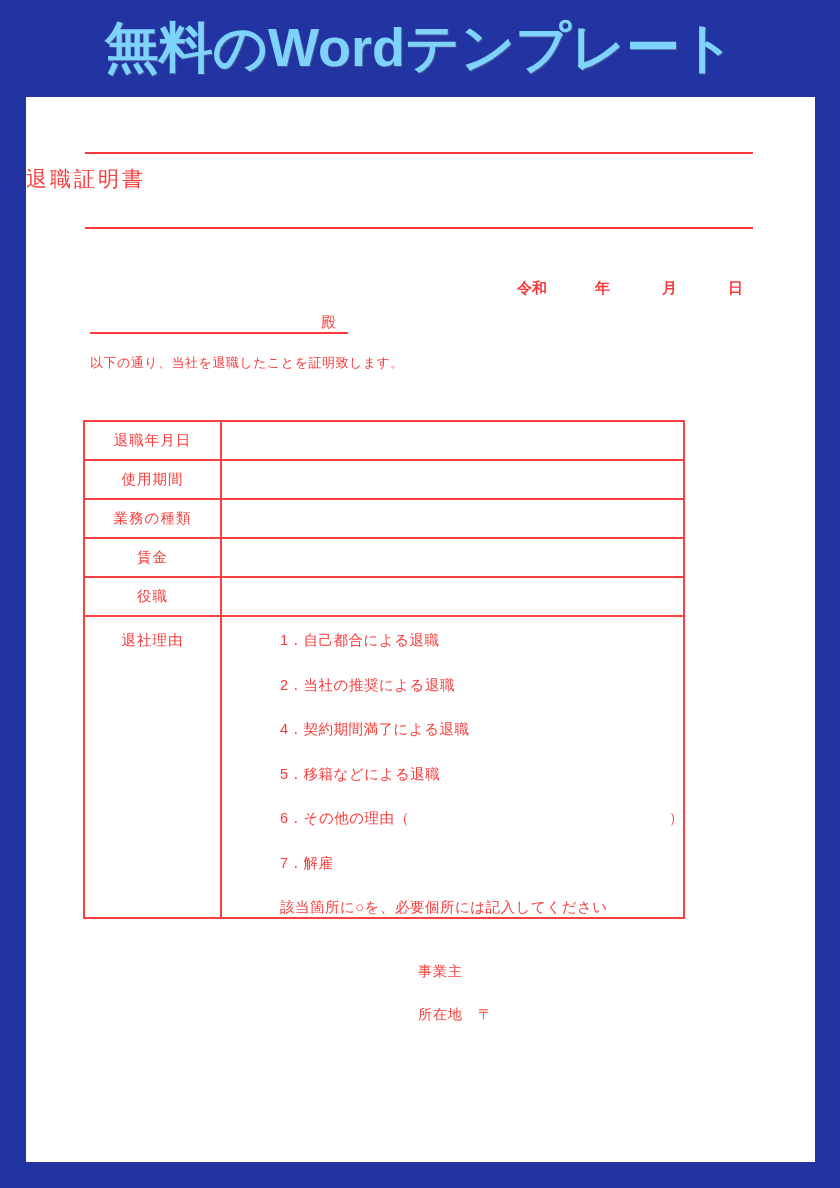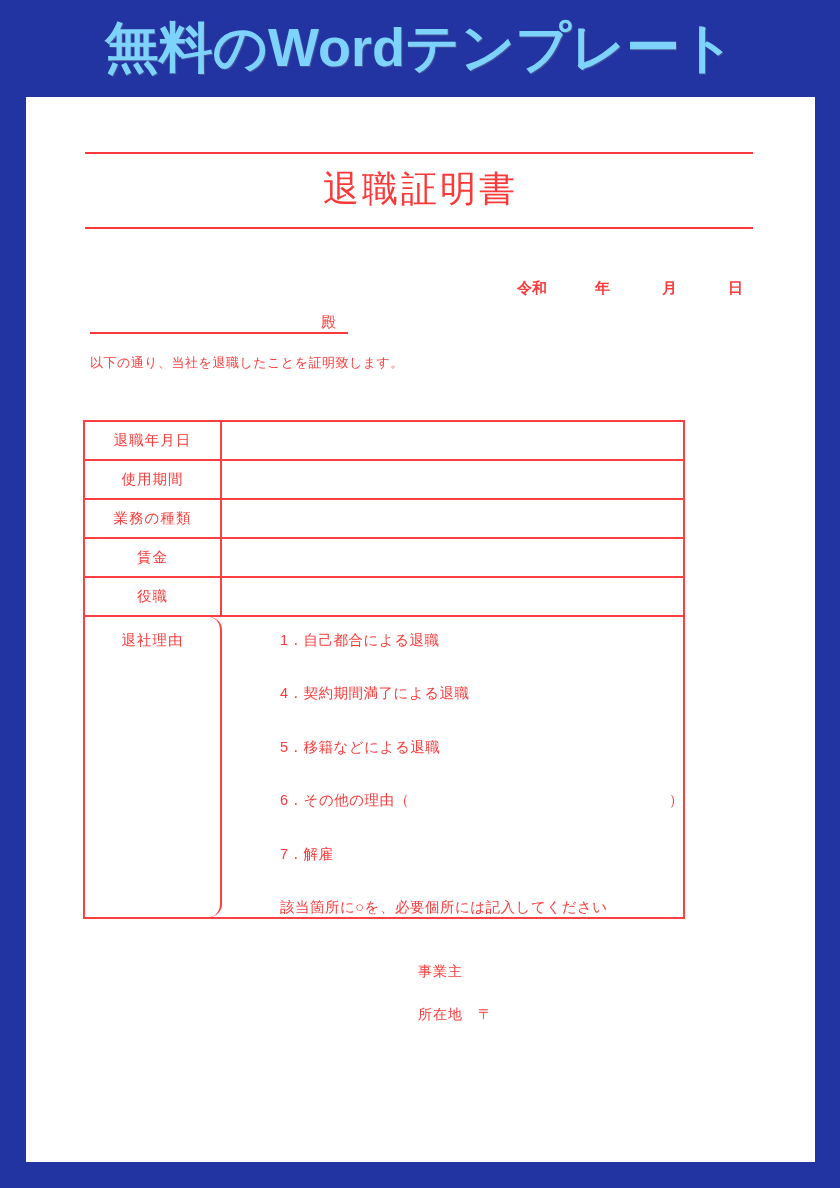--- a/index.html
+++ b/index.html
@@ -24,21 +24,21 @@
     background: #ffffff; color: #fa3a3a;
   }
   .rule {
     position: absolute; left: 59px; width: 668px; height: 0;
     border-top: 2px solid #fa3a3a;
   }
   .rule-top { top: 55px; }
   .rule-under-title { top: 130px; }
   .doc-title {
     position: absolute; left: 0; top: 68px; width: 100%;
-    text-align: center; font-size: 36px; letter-spacing: 3px; font-weight: 400;
+    text-align: left; font-size: 21px; letter-spacing: 3px; font-weight: 400;
     color: #fa3a3a;
   }
   .date-token { position: absolute; top: 182px; font-size: 15px; white-space: nowrap; font-weight: bold; }
   .tok-era   { left: 491px; }
   .tok-year  { left: 569px; }
   .tok-month { left: 636px; }
   .tok-day   { left: 702px; }
   .addressee {
     position: absolute; left: 64px; top: 213px; width: 258px; height: 24px;
     border-bottom: 2px solid #fa3a3a;
@@ -55,21 +55,21 @@
   }
   .t-row { display: flex; height: 39px; border-bottom: 2px solid #fa4040; }
   .t-row:last-child { border-bottom: none; }
   .t-label {
     width: 137px; border-right: 2px solid #fa4040;
     display: flex; align-items: center; justify-content: center;
     font-size: 14.5px; letter-spacing: 1px; flex-shrink: 0;
   }
   .t-value { flex: 1; }
   .t-row-reason { height: 300px; }
-  .t-row-reason .t-label { align-items: flex-start; padding-top: 14px; border-radius: 13px; }
+  .t-row-reason .t-label { align-items: flex-start; padding-top: 14px; }
   .reason-cell {
     flex: 1; padding: 13px 0 0 58px;
     display: flex; flex-direction: column; row-gap: 16.5px;
     font-size: 14.5px; letter-spacing: .5px; justify-content: space-between;
   }
   .reason-line { line-height: 20px; white-space: nowrap; }
   .reason-line-other { display: flex; justify-content: space-between; width: 404px; }
   .reason-note { line-height: 20px; white-space: nowrap; }
   .footer-label { position: absolute; font-size: 14px; letter-spacing: 1px; white-space: nowrap; }
   .employer { left: 392px; top: 866px; }
@@ -117,20 +117,21 @@
       <div class="t-value"></div>
     </div>
     <div class="t-row">
       <div class="t-label">役職</div>
       <div class="t-value"></div>
     </div>
     <div class="t-row t-row-reason">
       <div class="t-label">退社理由</div>
       <div class="reason-cell">
         <div class="reason-line">1．自己都合による退職</div>
+        <div class="reason-line">2．当社の推奨による退職</div>
         <div class="reason-line">4．契約期間満了による退職</div>
         <div class="reason-line">5．移籍などによる退職</div>
         <div class="reason-line reason-line-other">
           <span>6．その他の理由（</span>
           <span>）</span>
         </div>
         <div class="reason-line">7．解雇</div>
         <div class="reason-note">該当箇所に○を、必要個所には記入してください</div>
       </div>
     </div>

